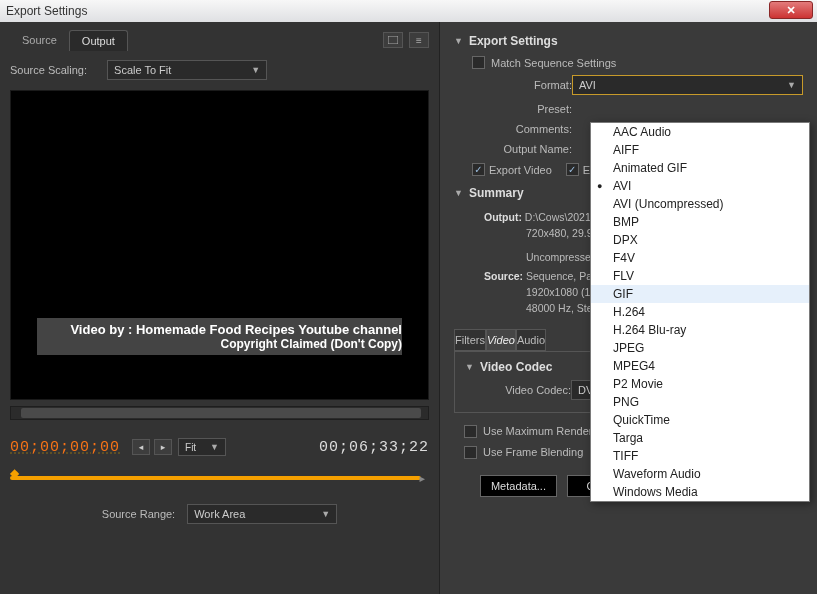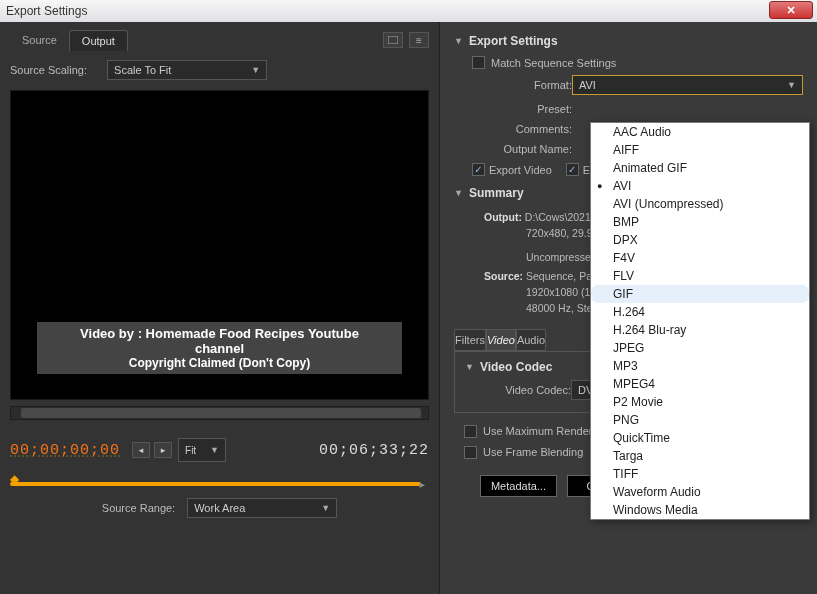--- a/index.html
+++ b/index.html
@@ -11,55 +11,55 @@
   .left-pane { width: 440px; background:#333; border-right:1px solid #222; display:flex; flex-direction:column; padding:6px 10px 10px 10px; }
   .tabs-row { display:flex; align-items:center; height:24px; }
   .tab { font-size:11px; color:#aaa; padding:4px 12px; cursor:pointer; }
   .tab.active { color:#ddd; background:#2a2a2a; border:1px solid #555; border-bottom:none; border-radius:3px 3px 0 0;}
   .tabs-right { margin-left:auto; display:flex; gap:6px; }
   .icon-btn { width:20px; height:16px; border:1px solid #555; background:#3d3d3d; cursor:pointer; display:flex; align-items:center; justify-content:center;}
   .scaling-row { display:flex; align-items:center; gap:20px; font-size:11px; color:#bbb; margin:8px 0 6px 0;}
   .dropdown { background:#2a2a2a; border:1px solid #555; color:#ccc; font-size:11px; height:20px; display:flex; align-items:center; padding:0 6px; position:relative; min-width:160px; cursor:pointer;}
   .dropdown .dd-arrow { margin-left:auto; font-size:9px; color:#aaa;}
   .preview { flex:0 0 310px; background:#000; border:1px solid #1a1a1a; margin-top:4px; position:relative; display:flex; align-items:flex-end; justify-content:center;}
-  .preview-overlay { position:absolute; bottom:25px; left:26px; right:26px; background:rgba(80,80,80,0.85); padding:4px 26px; text-align:center; color:#fff; font-family: Georgia, 'Times New Roman', serif;}
+  .preview-overlay { position:absolute; bottom:44px; left:26px; right:26px; background:rgba(80,80,80,0.85); padding:4px 0; text-align:right; color:#fff; font-family: Georgia, 'Times New Roman', serif;}
   .preview-overlay .line1 { font-size:13px; font-weight:bold;}
   .preview-overlay .line2 { font-size:12px; font-weight:bold;}
   .scrub-row { display:flex; flex-direction:column; margin-top:18px;}
   .time-ctrl-row { display:flex; align-items:center; margin-bottom:6px;}
   .tc-left { color:#f97316; font-size:15px; font-family: "Courier New", monospace; letter-spacing:1px; text-decoration: underline dotted rgba(217,163,0,0.35); text-underline-offset:2px;}
   .mini-btns { display:flex; gap:4px; margin-left:12px; }
   .mini-btn { width:18px; height:16px; border:1px solid #555; background:#3d3d3d; font-size:9px; color:#ccc; display:flex;align-items:center;justify-content:center; cursor:pointer;}
-  .fit-dd { min-width:48px; height:24px; font-size:10px;}
+  .fit-dd { min-width:48px; height:18px; font-size:10px;}
   .tc-right { margin-left:auto; color:#ddd; font-size:15px; font-family:"Courier New", monospace; letter-spacing:1px;}
   .timeline-track { position:relative; height:24px; margin-top:4px;}
   .timeline-bar { position:absolute; left:0; right:8px; top:10px; height:4px; background:#f5a000; border-radius:2px;}
   .timeline-markers { position:absolute; left:0; top:0; color:#f5a000; font-size:12px;}
   .timeline-end { position:absolute; right:4px; top:6px; color:#888; font-size:11px;}
-  .source-range-row { display:flex; align-items:center; justify-content:center; gap:12px; font-size:11px; color:#bbb; margin-top:2px;}
+  .source-range-row { display:flex; align-items:center; justify-content:center; gap:12px; font-size:11px; color:#bbb; margin-top:14px;}
   .right-pane { flex:1; background:#3a3a3a; padding:10px 14px 10px 14px; position:relative; display:flex; flex-direction:column;}
   .section-hdr { display:flex; align-items:center; gap:6px; font-size:12px; color:#ddd; font-weight:bold; margin:2px 0 6px 0;}
   .disclose { font-size:9px; color:#aaa;}
   .chk-row { display:flex; align-items:center; gap:6px; font-size:11px; color:#bbb; margin:2px 0 2px 18px;}
   .chk { width:13px; height:13px; border:1px solid #666; background:#2a2a2a; display:flex; align-items:center;justify-content:center; font-size:10px; color:#8ac; cursor:pointer;}
   .field-row { display:grid; grid-template-columns: 100px 1fr; align-items:center; font-size:11px; color:#bbb; margin:4px 0 4px 18px;}
   .field-row .lbl { text-align:right;}
   .format-dd { border:1px solid #c79a2a; min-width:120px;}
   .summary-block { margin:4px 0 4px 30px; font-size:10.5px; color:#bbb; line-height:1.5;}
   .summary-block b { color:#ddd;}
   .tabs2 { display:flex; gap:0; margin-top:8px;}
   .tab2 { font-size:11px; color:#bbb; padding:4px 0; background:#323232; border:1px solid #555; cursor:pointer;}
   .tab2.active { background:#454545; color:#eee;font-style:italic;}
   .codec-panel { border:1px solid #555; padding:8px 10px; margin-top:0; background:#3a3a3a;}
   .bottom-check-row { display:flex; flex-direction:column; gap:4px; margin:10px 0 0 10px;}
   .btn-row { display:flex; gap:10px; justify-content:flex-end; margin-top:14px;}
   .btn { min-width:72px; height:22px; background:#000000; border:1px solid #666; color:#ddd; font-size:11px; display:flex;align-items:center;justify-content:center; cursor:pointer; padding:0 10px;}
   .dropdown-list { position:absolute; left:590px; top:100px; width:220px; background:#fff; border:1px solid #7a7a7a; box-shadow:2px 2px 8px rgba(0,0,0,0.4); z-index:50; font-size:12px; color:#222;}
   .dropdown-list .opt { padding:2px 10px 2px 22px; cursor:pointer; white-space:nowrap; position:relative;}
-  .dropdown-list .opt.highlight { background:#e6f0fb;border-radius:7px;}
+  .dropdown-list .opt.highlight { background:#e6f0fb;}
   .dropdown-list .opt .bullet { position:absolute; left:6px; top:4px; font-size:9px;}
   .scrollbar-h { height:14px; background:#2b2b2b; border:1px solid #1e1e1e; margin-top:6px; position:relative;}
   .scrollbar-h .thumb{ position:absolute; left:10px; top:1px; bottom:1px; width:400px; background:#4a4a4a; border-radius:2px;}
   .export-vid-row { display:flex; align-items:center; gap:4px; font-size:11px; color:#bbb; margin:4px 0 4px 18px;}
   .export-vid-row .chk.checked::after { content:"✓"; color:#9bd; font-size:10px;}
 </style>
 </head>
 <body>
 
 <div class="window">
@@ -220,21 +220,20 @@
         <div class="opt"><span class="bullet">●</span><span>AVI</span></div>
         <div class="opt"><span>AVI (Uncompressed)</span></div>
         <div class="opt"><span>BMP</span></div>
         <div class="opt"><span>DPX</span></div>
         <div class="opt"><span>F4V</span></div>
         <div class="opt"><span>FLV</span></div>
         <div class="opt highlight"><span>GIF</span></div>
         <div class="opt"><span>H.264</span></div>
         <div class="opt"><span>H.264 Blu-ray</span></div>
         <div class="opt"><span>JPEG</span></div>
-        <div class="opt"><span>MP3</span></div>
         <div class="opt"><span>MPEG4</span></div>
         <div class="opt"><span>P2 Movie</span></div>
         <div class="opt"><span>PNG</span></div>
         <div class="opt"><span>QuickTime</span></div>
         <div class="opt"><span>Targa</span></div>
         <div class="opt"><span>TIFF</span></div>
         <div class="opt"><span>Waveform Audio</span></div>
         <div class="opt"><span>Windows Media</span></div>
       </div>
 

